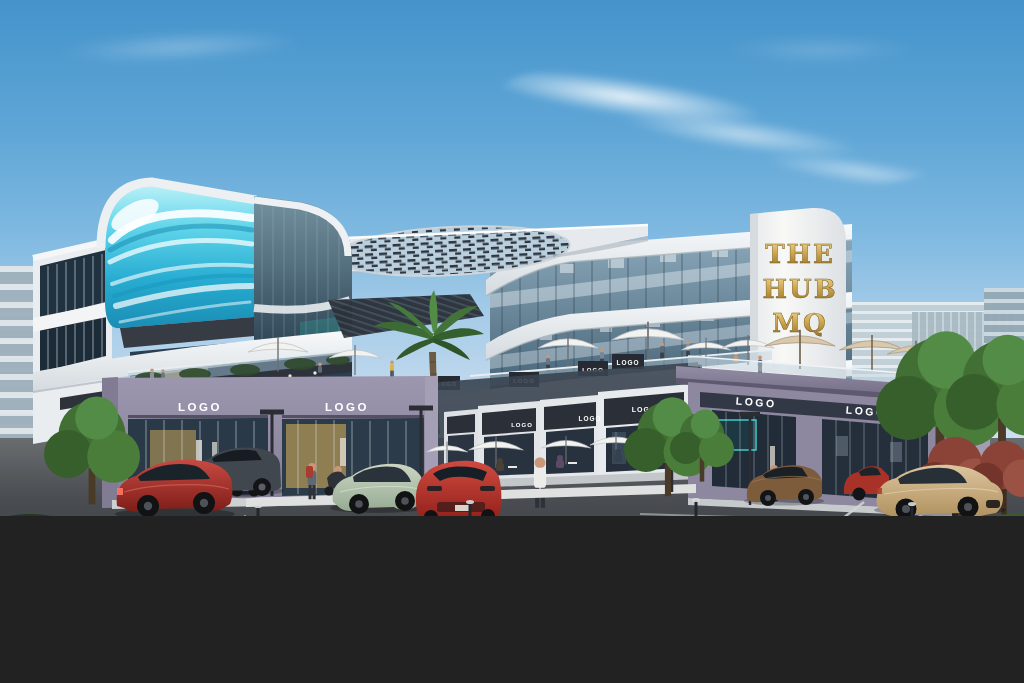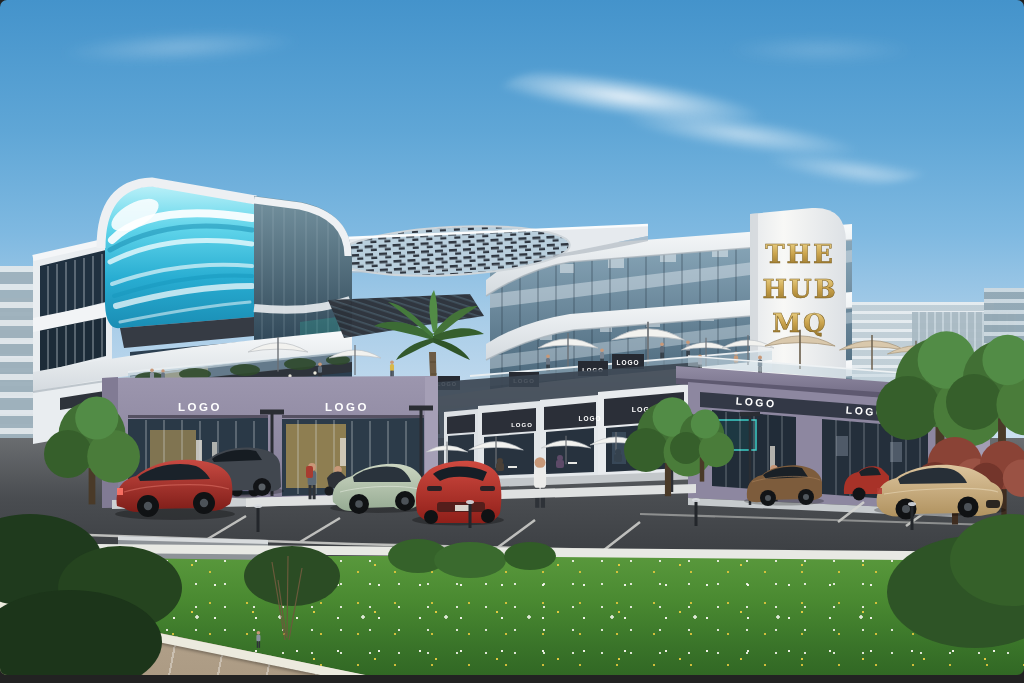--- a/index.html
+++ b/index.html
@@ -1,17 +1,17 @@
 <!DOCTYPE html>
 <html><head>
 <meta charset="utf-8">
 <style>
   html,body{margin:0;padding:0;background:#222;}
-  #stage{position:relative;width:1024px;height:675px;overflow:hidden;
-         font-family:"Liberation Sans",sans-serif;border-radius:7px;}
+  #stage{position:relative;width:1024px;height:516px;overflow:hidden;
+         font-family:"Liberation Sans",sans-serif;}
   .abs{position:absolute;}
   #sky{left:0;top:0;width:1024px;height:520px;
     background:linear-gradient(180deg,#4493cb 0%,#5fa6d6 25%,#7fb9e1 45%,#a9cde8 62%,#c9def0 80%,#d7e7f3 100%);}
   .cloud{border-radius:50%;pointer-events:none;}
   #cloud-main{left:495px;top:74px;width:450px;height:104px;transform:rotate(8deg);filter:blur(3px);
     background:radial-gradient(ellipse 45% 26% at 28% 35%,rgba(255,255,255,.85),transparent 70%),
                radial-gradient(ellipse 38% 22% at 55% 55%,rgba(255,255,255,.55),transparent 70%),
                radial-gradient(ellipse 30% 18% at 82% 75%,rgba(255,255,255,.45),transparent 70%);}
   #cloud-wisp1{left:20px;top:22px;width:320px;height:50px;transform:rotate(-3deg);filter:blur(5px);
     background:radial-gradient(ellipse 50% 40% at 50% 50%,rgba(255,255,255,.28),transparent 75%);}

